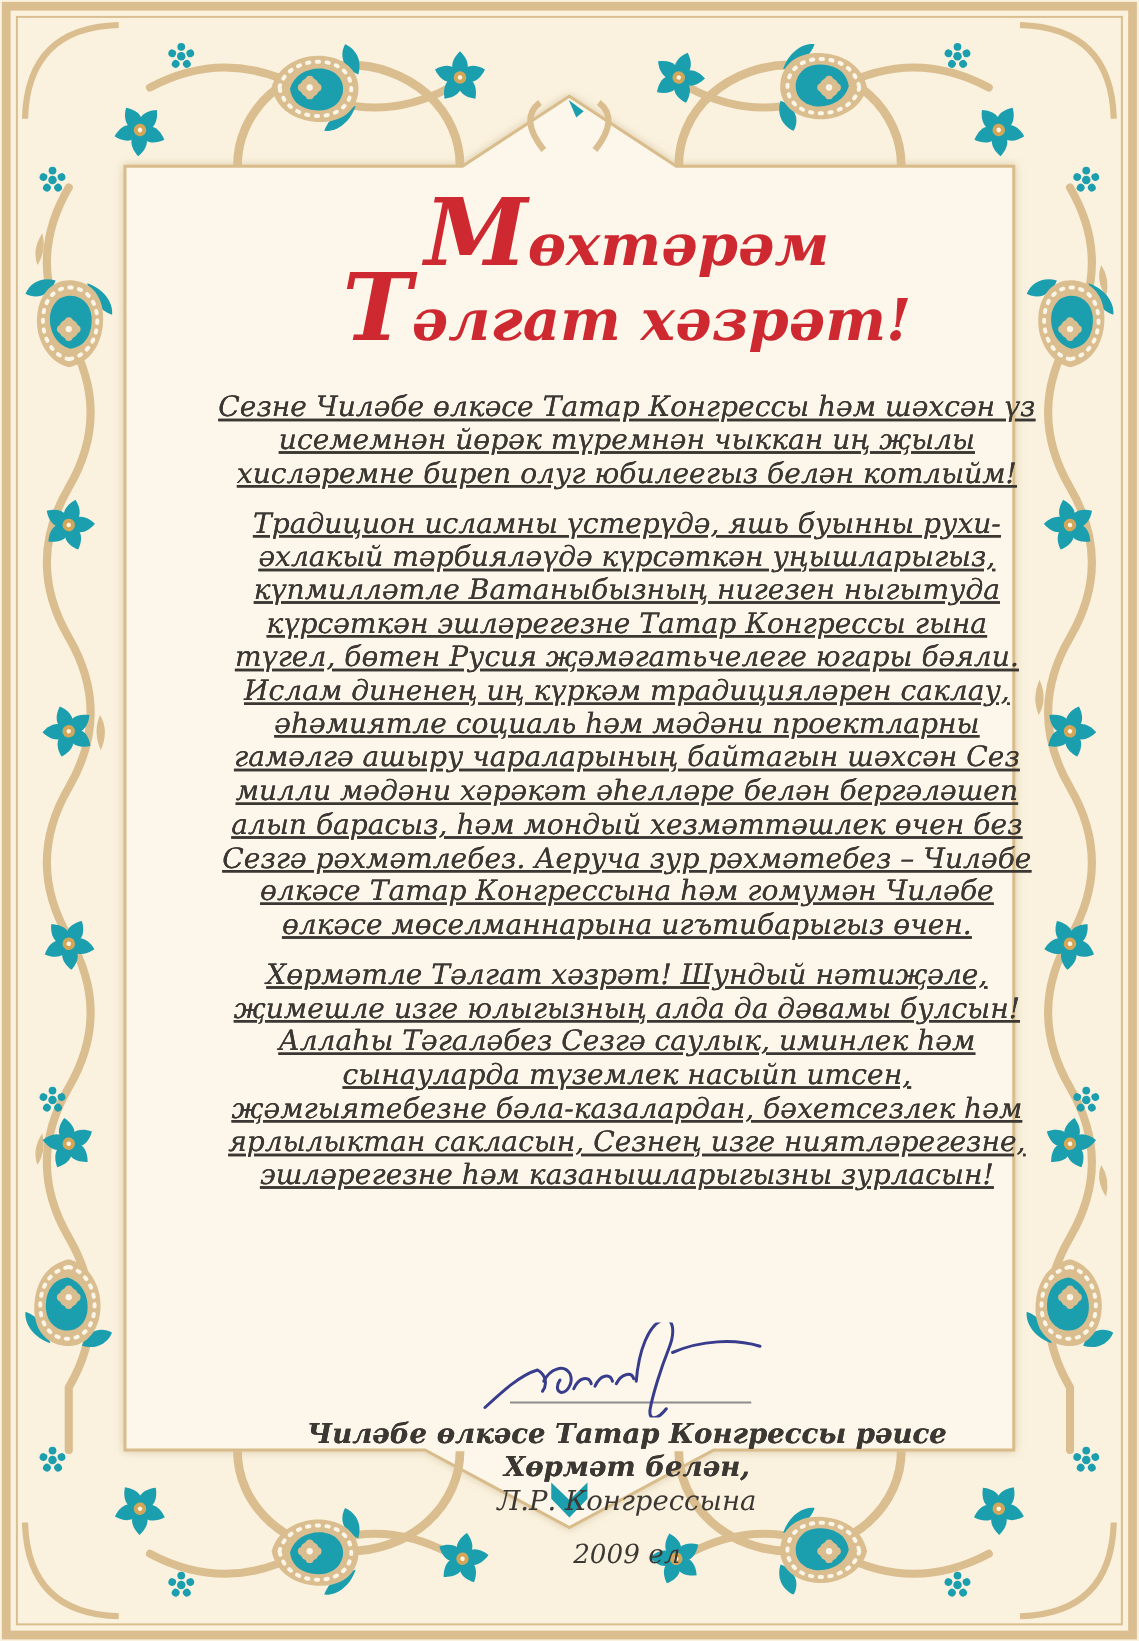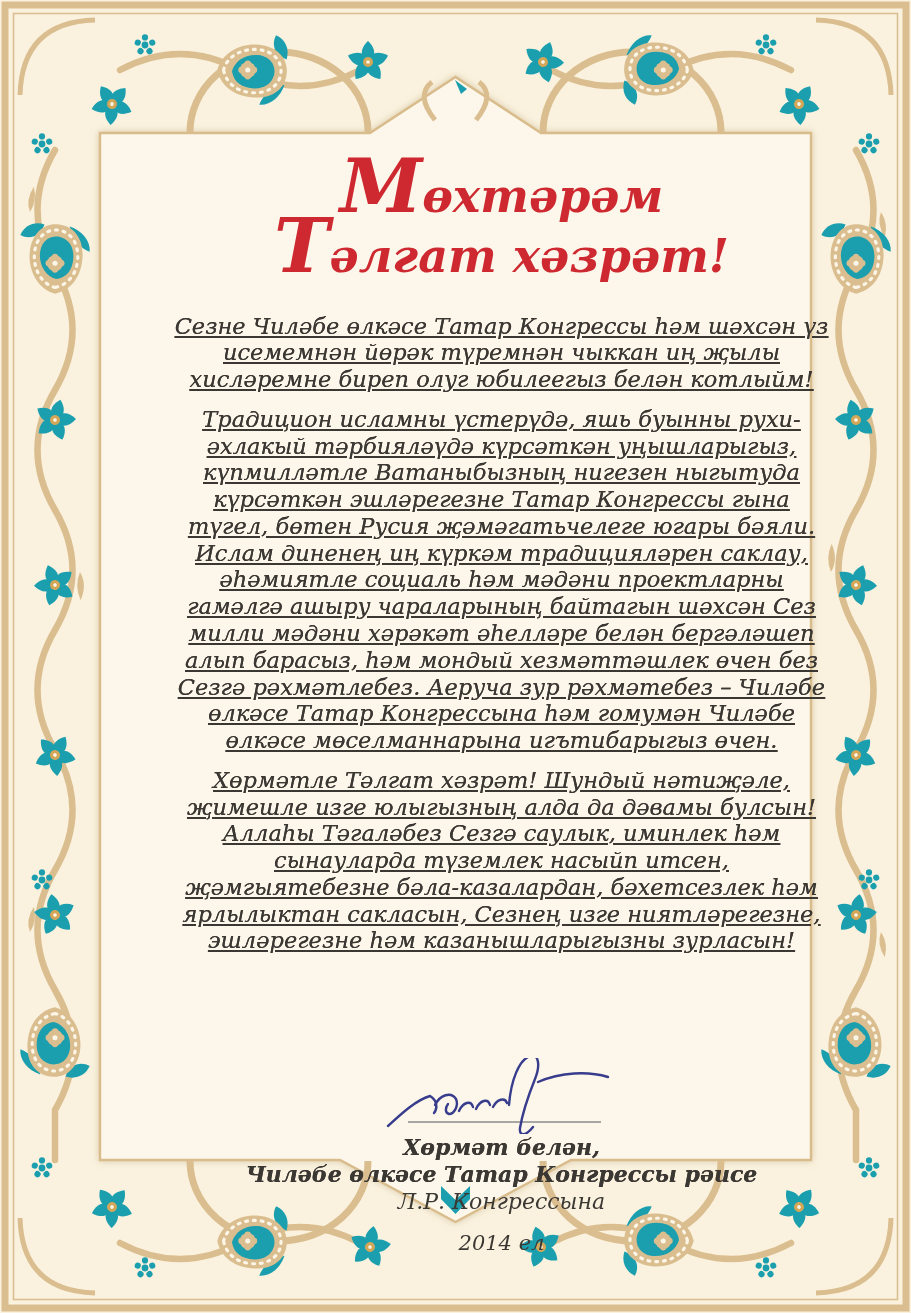--- a/index.html
+++ b/index.html
@@ -199,19 +199,19 @@
         <g stroke="#383c8c" stroke-width="2.4" fill="none" stroke-linecap="round">
           <path d="M242,68 C255,56 270,42 284,38 C291,42 292,50 288,55"></path>
           <path d="M289,47 C294,37 305,33 310,41 C313,48 308,56 303,56 C299,55 299,50 302,46"></path>
           <path d="M313,53 C317,44 325,42 327,49"></path>
           <path d="M330,51 C334,42 342,40 344,47"></path>
           <path d="M347,49 C351,41 359,39 361,45"></path>
           <path d="M363,47 C365,22 373,2 384,-2 C392,-5 395,6 389,21 C383,36 376,58 374,70 C373,79 380,78 387,69"></path>
           <path d="M392,24 C415,14 442,13 462,19"></path>
         </g>
       </svg>
+      <div class="sig-line">Чиләбе өлкәсе Татар Конгрессы рәисе</div>
       <div class="sig-line">Хөрмәт белән,</div>
-      <div class="sig-line">Чиләбе өлкәсе Татар Конгрессы рәисе</div>
       <div class="sig-name">Л.Р. Конгрессына</div>
-      <div class="year">2014 ел</div>
+      <div class="year">2009 ел</div>
     </div>
   </div>
 </div>
 
 </body></html>

